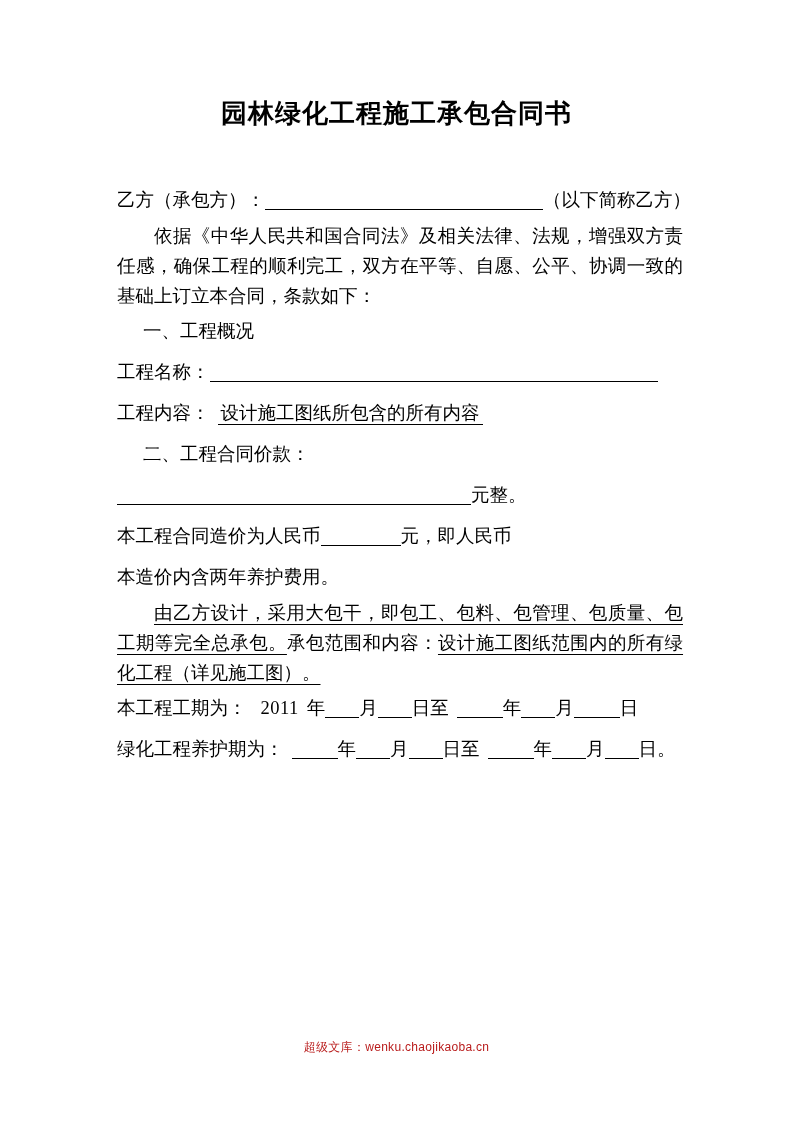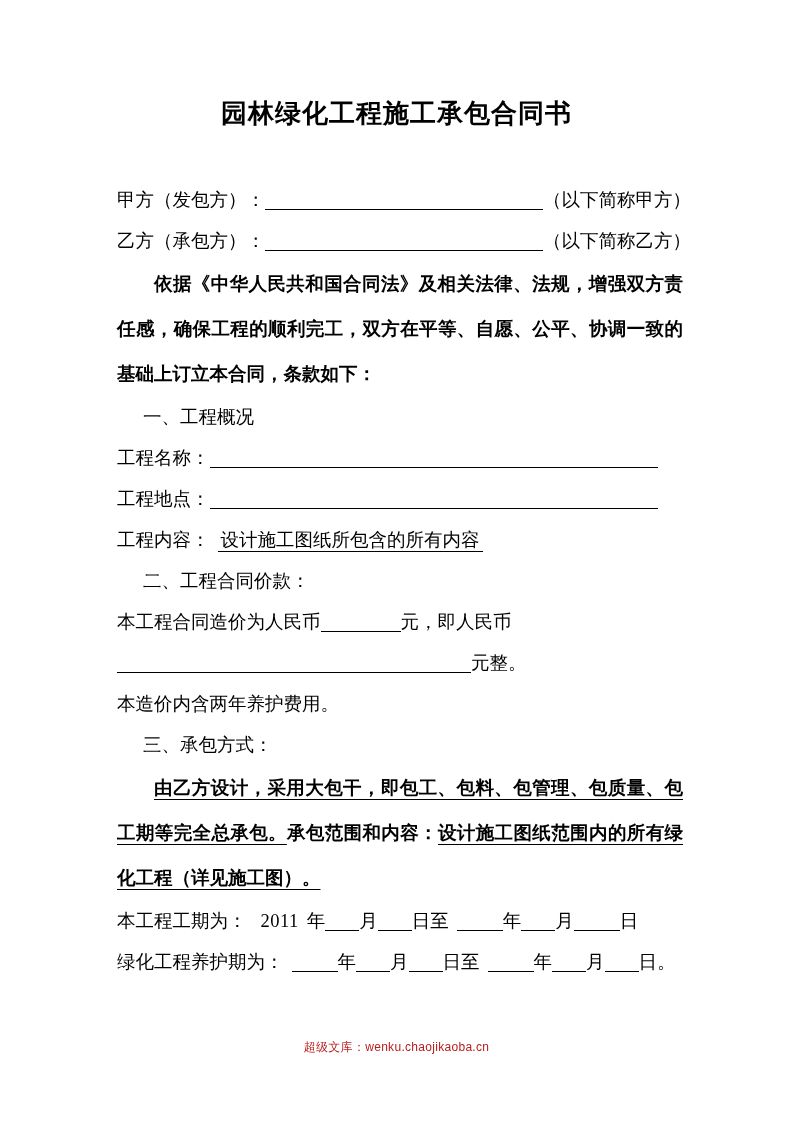--- a/index.html
+++ b/index.html
@@ -46,25 +46,24 @@
 
   .line {
     font-size: 18.5px;
     line-height: 41px;
     white-space: nowrap;
     position: relative;
   }
 
   .para {
     font-size: 18.5px;
-    line-height: 45px;
+    line-height: 30px;
     text-align: justify;
     text-justify: inter-ideograph;
     text-indent: 37px;
-    font-weight: bold;
   }
 
   .indent1 {
     padding-left: 26px;
     font-family: Liberation Serif, serif;
   }
   .indent-blk {
     padding-left: 26px;
   }
 
@@ -120,57 +119,50 @@
 </style>
 </head>
 <body>
 
 <div class="page">
 
   <div class="doc-title">园林绿化工程施工承包合同书</div>
 
   <div class="body-block">
 
-    <div class="line">
-      <span>甲方（发包方）：</span><span class="rule rule-party"></span><span>（以下简称甲方）</span>
-    </div>
 
     <div class="line">
       <span>乙方（承包方）：</span><span class="rule rule-party"></span><span>（以下简称乙方）</span>
     </div>
 
     <div class="para">依据《中华人民共和国合同法》及相关法律、法规，增强双方责任感，确保工程的顺利完工，双方在平等、自愿、公平、协调一致的基础上订立本合同，条款如下：</div>
 
     <div class="line indent1">一、工程概况</div>
 
     <div class="line">
       <span>工程名称：</span><span class="rule rule-full"></span>
     </div>
 
-    <div class="line">
-      <span>工程地点：</span><span class="rule rule-full"></span>
-    </div>
 
     <div class="line">
       <span>工程内容：</span><span class="gap-s"></span><span class="filled">设计施工图纸所包含的所有内容</span>
     </div>
 
     <div class="line indent-blk">二、工程合同价款：</div>
 
     <div class="line">
-      <span>本工程合同造价为人民币</span><span class="rule rule-xl"></span><span>元，即人民币</span>
+      <span class="rule rule-money"></span><span>元整。</span>
     </div>
 
     <div class="line">
-      <span class="rule rule-money"></span><span>元整。</span>
+      <span>本工程合同造价为人民币</span><span class="rule rule-xl"></span><span>元，即人民币</span>
     </div>
 
     <div class="line">本造价内含两年养护费用。</div>
 
-    <div class="line indent-blk">三、承包方式：</div>
 
     <div class="para">
       <span class="u">由乙方设计，采用大包干，即包工、包料、包管理、包质量、包工期等完全总承包。</span><span class="nu">承包范围和内容：</span><span class="u">设计施工图纸范围内的所有绿化工程（详见施工图）。</span>
     </div>
 
 
     <div class="line">
       <span>本工程工期为：</span><span class="gap-m"></span><span class="latin">2011</span><span class="gap-s"></span><span>年</span><span class="rule rule-md"></span><span>月</span><span class="rule rule-md"></span><span>日</span><span>至</span><span class="gap-s"></span><span class="rule rule-lg"></span><span>年</span><span class="rule rule-md"></span><span>月</span><span class="rule rule-lg"></span><span>日</span>
     </div>
 

